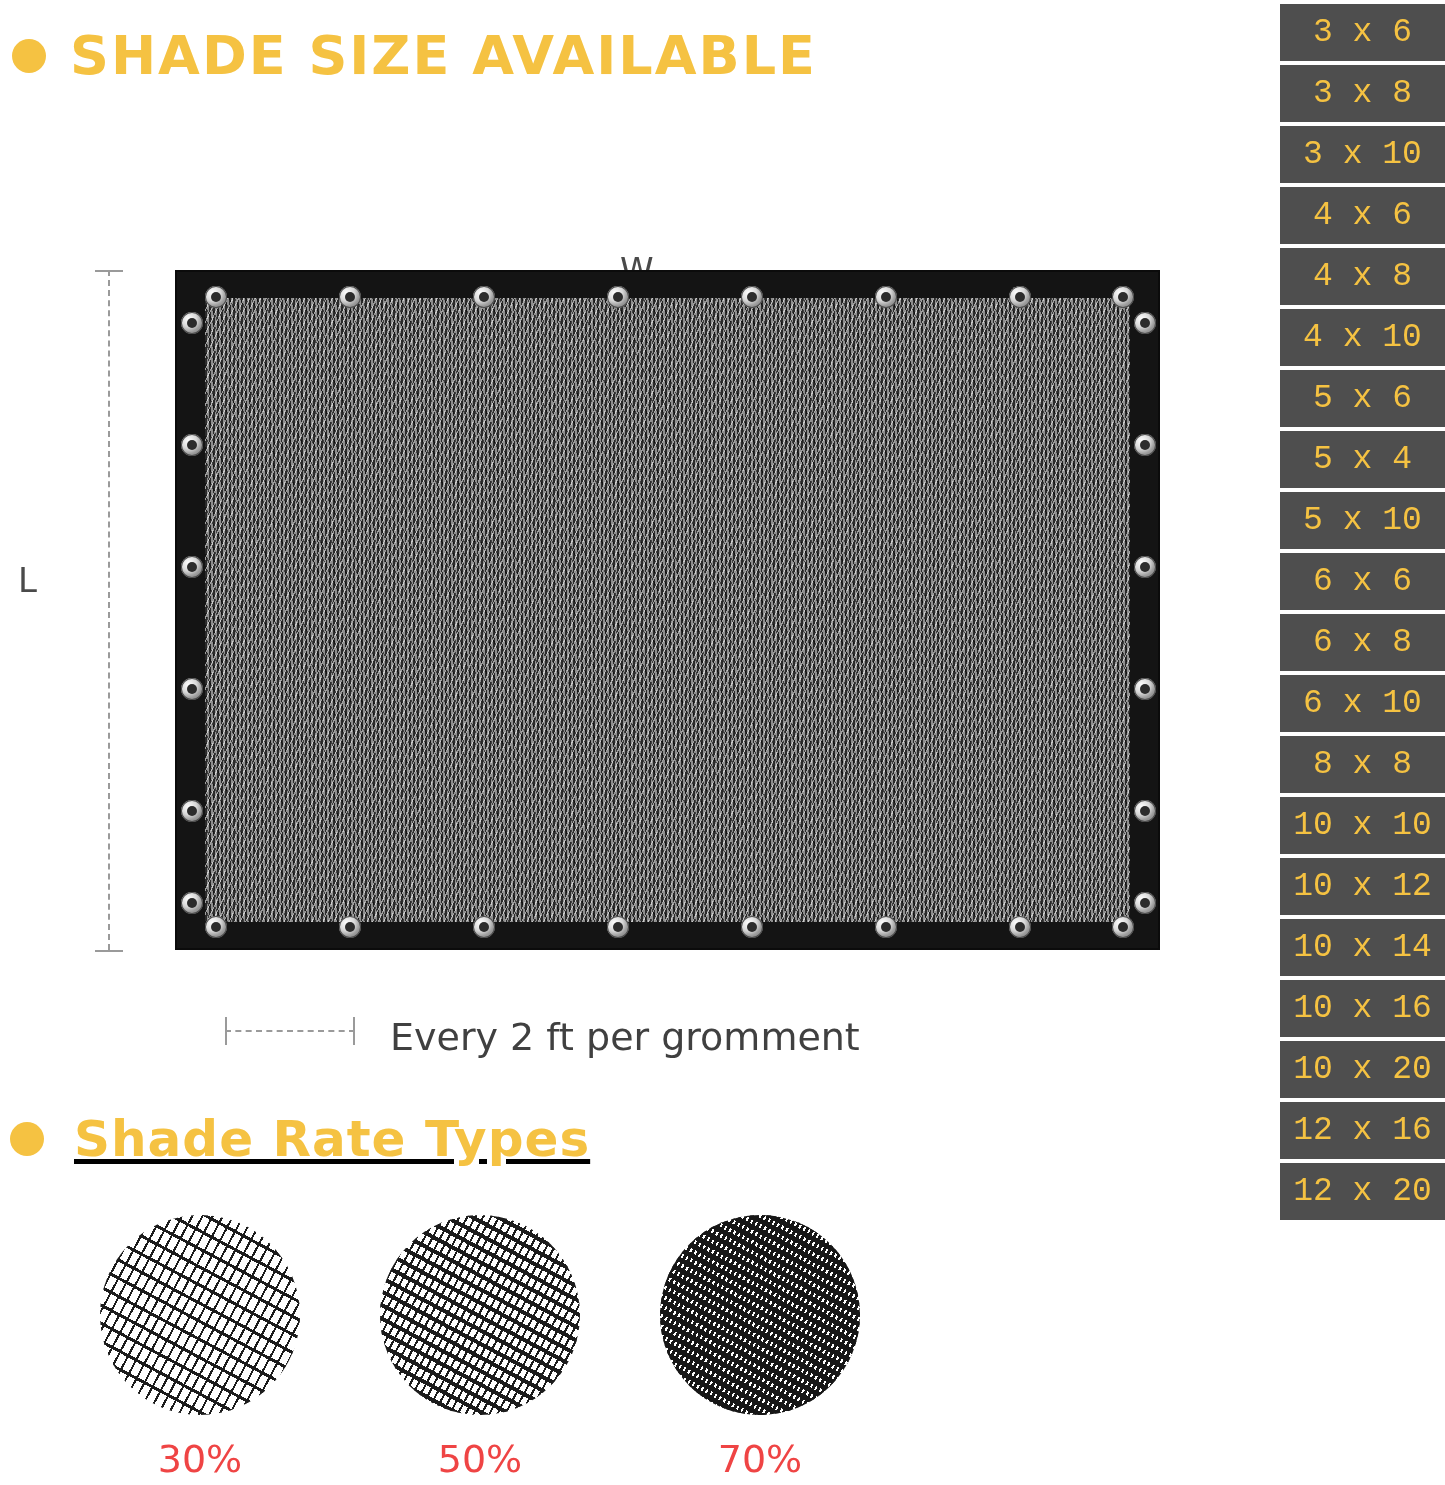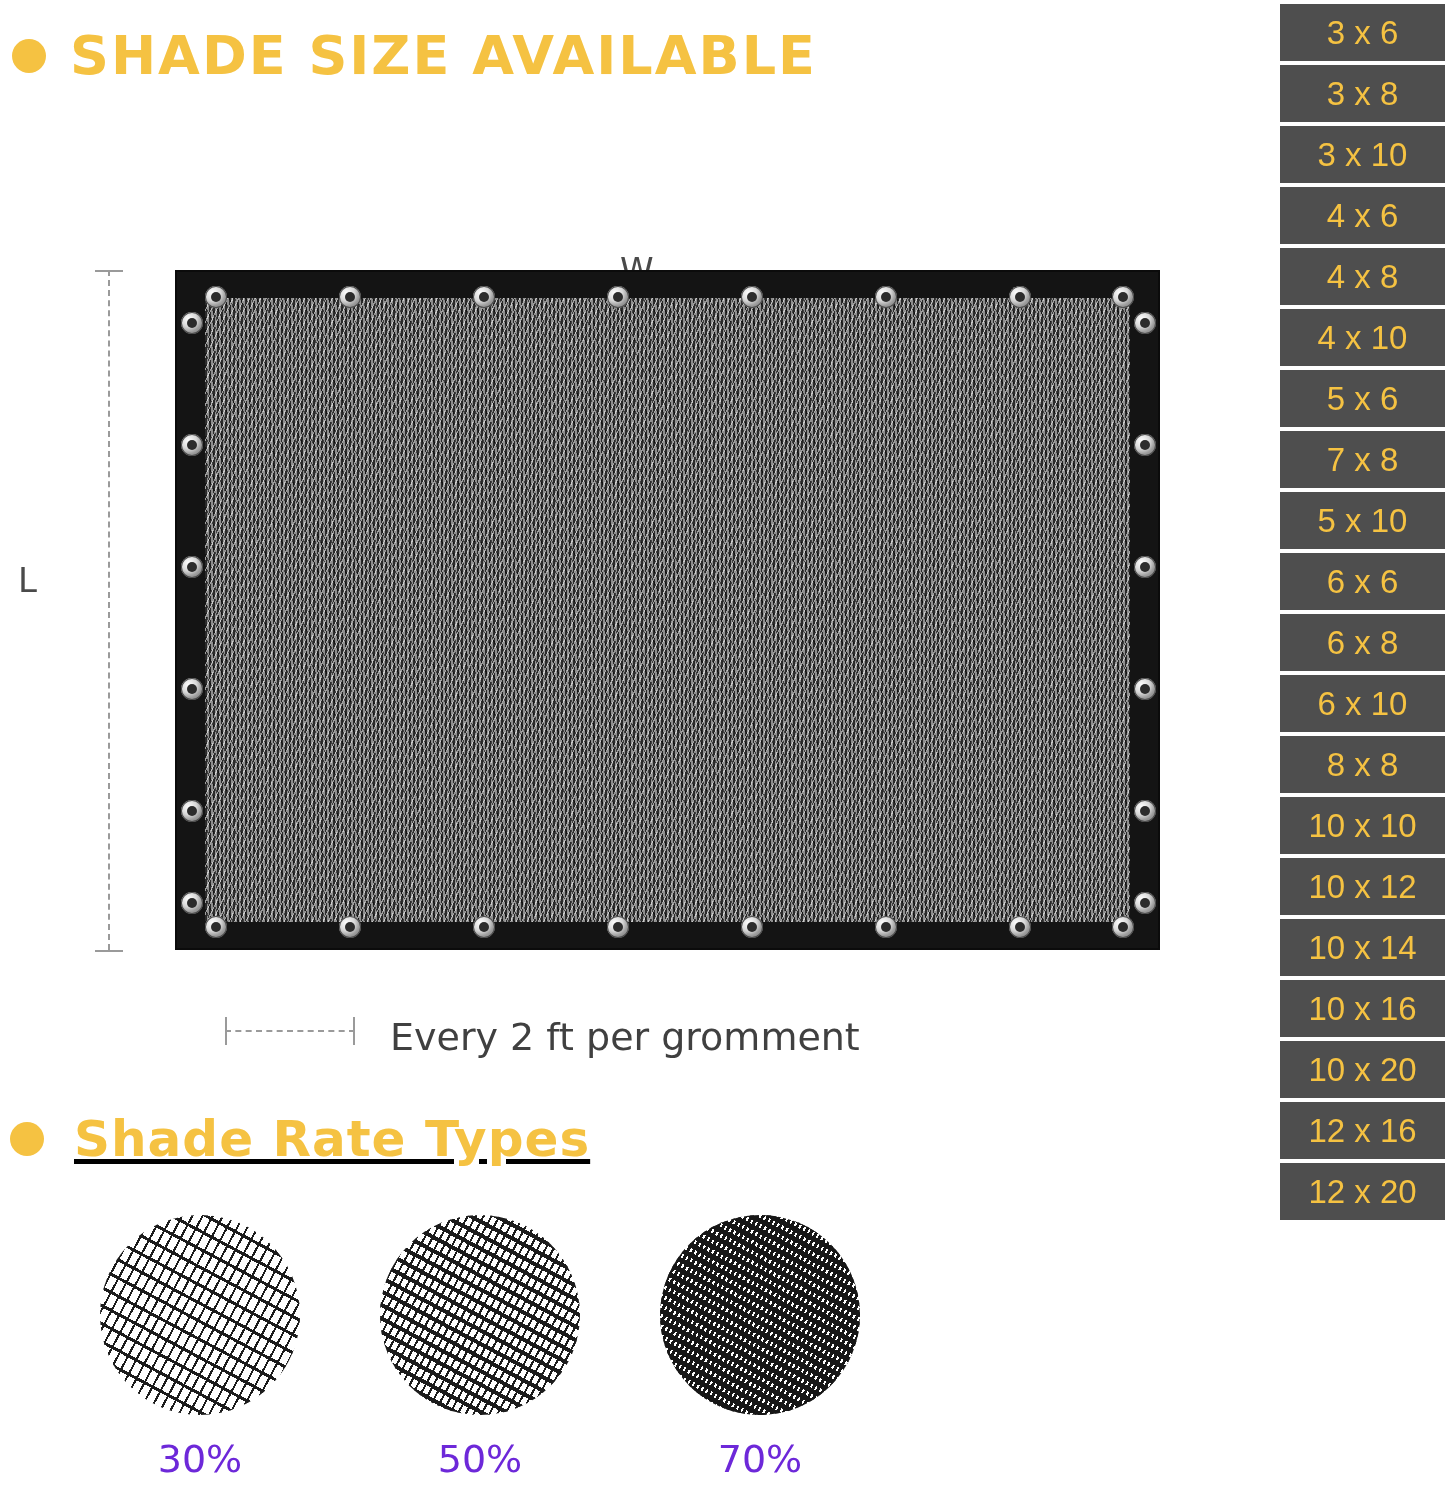--- a/index.html
+++ b/index.html
@@ -189,40 +189,40 @@
   }
   .rate-90 .fill {
     background-color: #ffffff;
     background-image:
       repeating-linear-gradient(28deg, #0f0f0f 0px, #0f0f0f 7px, rgba(255,255,255,0) 7px, rgba(255,255,255,0) 9px),
       repeating-linear-gradient(118deg, #0f0f0f 0px, #0f0f0f 4px, rgba(255,255,255,0) 4px, rgba(255,255,255,0) 5px);
   }
   .rate-label {
     margin-top: 22px;
     font-size: 38px;
-    color: #6d28d9;
+    color: #ef4444;
     font-family: "DejaVu Sans", sans-serif;
   }
 
   
   #size-list {
     position: absolute;
     right: 0px;
     top: 4px;
     width: 165px;
     display: flex;
     flex-direction: column;
     gap: 4px;
   }
   .size-chip {
     height: 57px;
     background: #4e4e4e;
     color: #f5c242;
     font-size: 33px;
-    font-family: Liberation Sans, sans-serif;
+    font-family: Liberation Mono, monospace;
     display: flex;
     align-items: center;
     justify-content: center;
     box-sizing: border-box;
   }
 </style>
 </head>
 <body>
 
 <div class="heading-row" id="heading-main">
@@ -311,21 +311,21 @@
 </div>
 
 <div id="size-list">
   <div class="size-chip">3 x 6</div>
   <div class="size-chip">3 x 8</div>
   <div class="size-chip">3 x 10</div>
   <div class="size-chip">4 x 6</div>
   <div class="size-chip">4 x 8</div>
   <div class="size-chip">4 x 10</div>
   <div class="size-chip">5 x 6</div>
-  <div class="size-chip">7 x 8</div>
+  <div class="size-chip">5 x 4</div>
   <div class="size-chip">5 x 10</div>
   <div class="size-chip">6 x 6</div>
   <div class="size-chip">6 x 8</div>
   <div class="size-chip">6 x 10</div>
   <div class="size-chip">8 x 8</div>
   <div class="size-chip">10 x 10</div>
   <div class="size-chip">10 x 12</div>
   <div class="size-chip">10 x 14</div>
   <div class="size-chip">10 x 16</div>
   <div class="size-chip">10 x 20</div>

